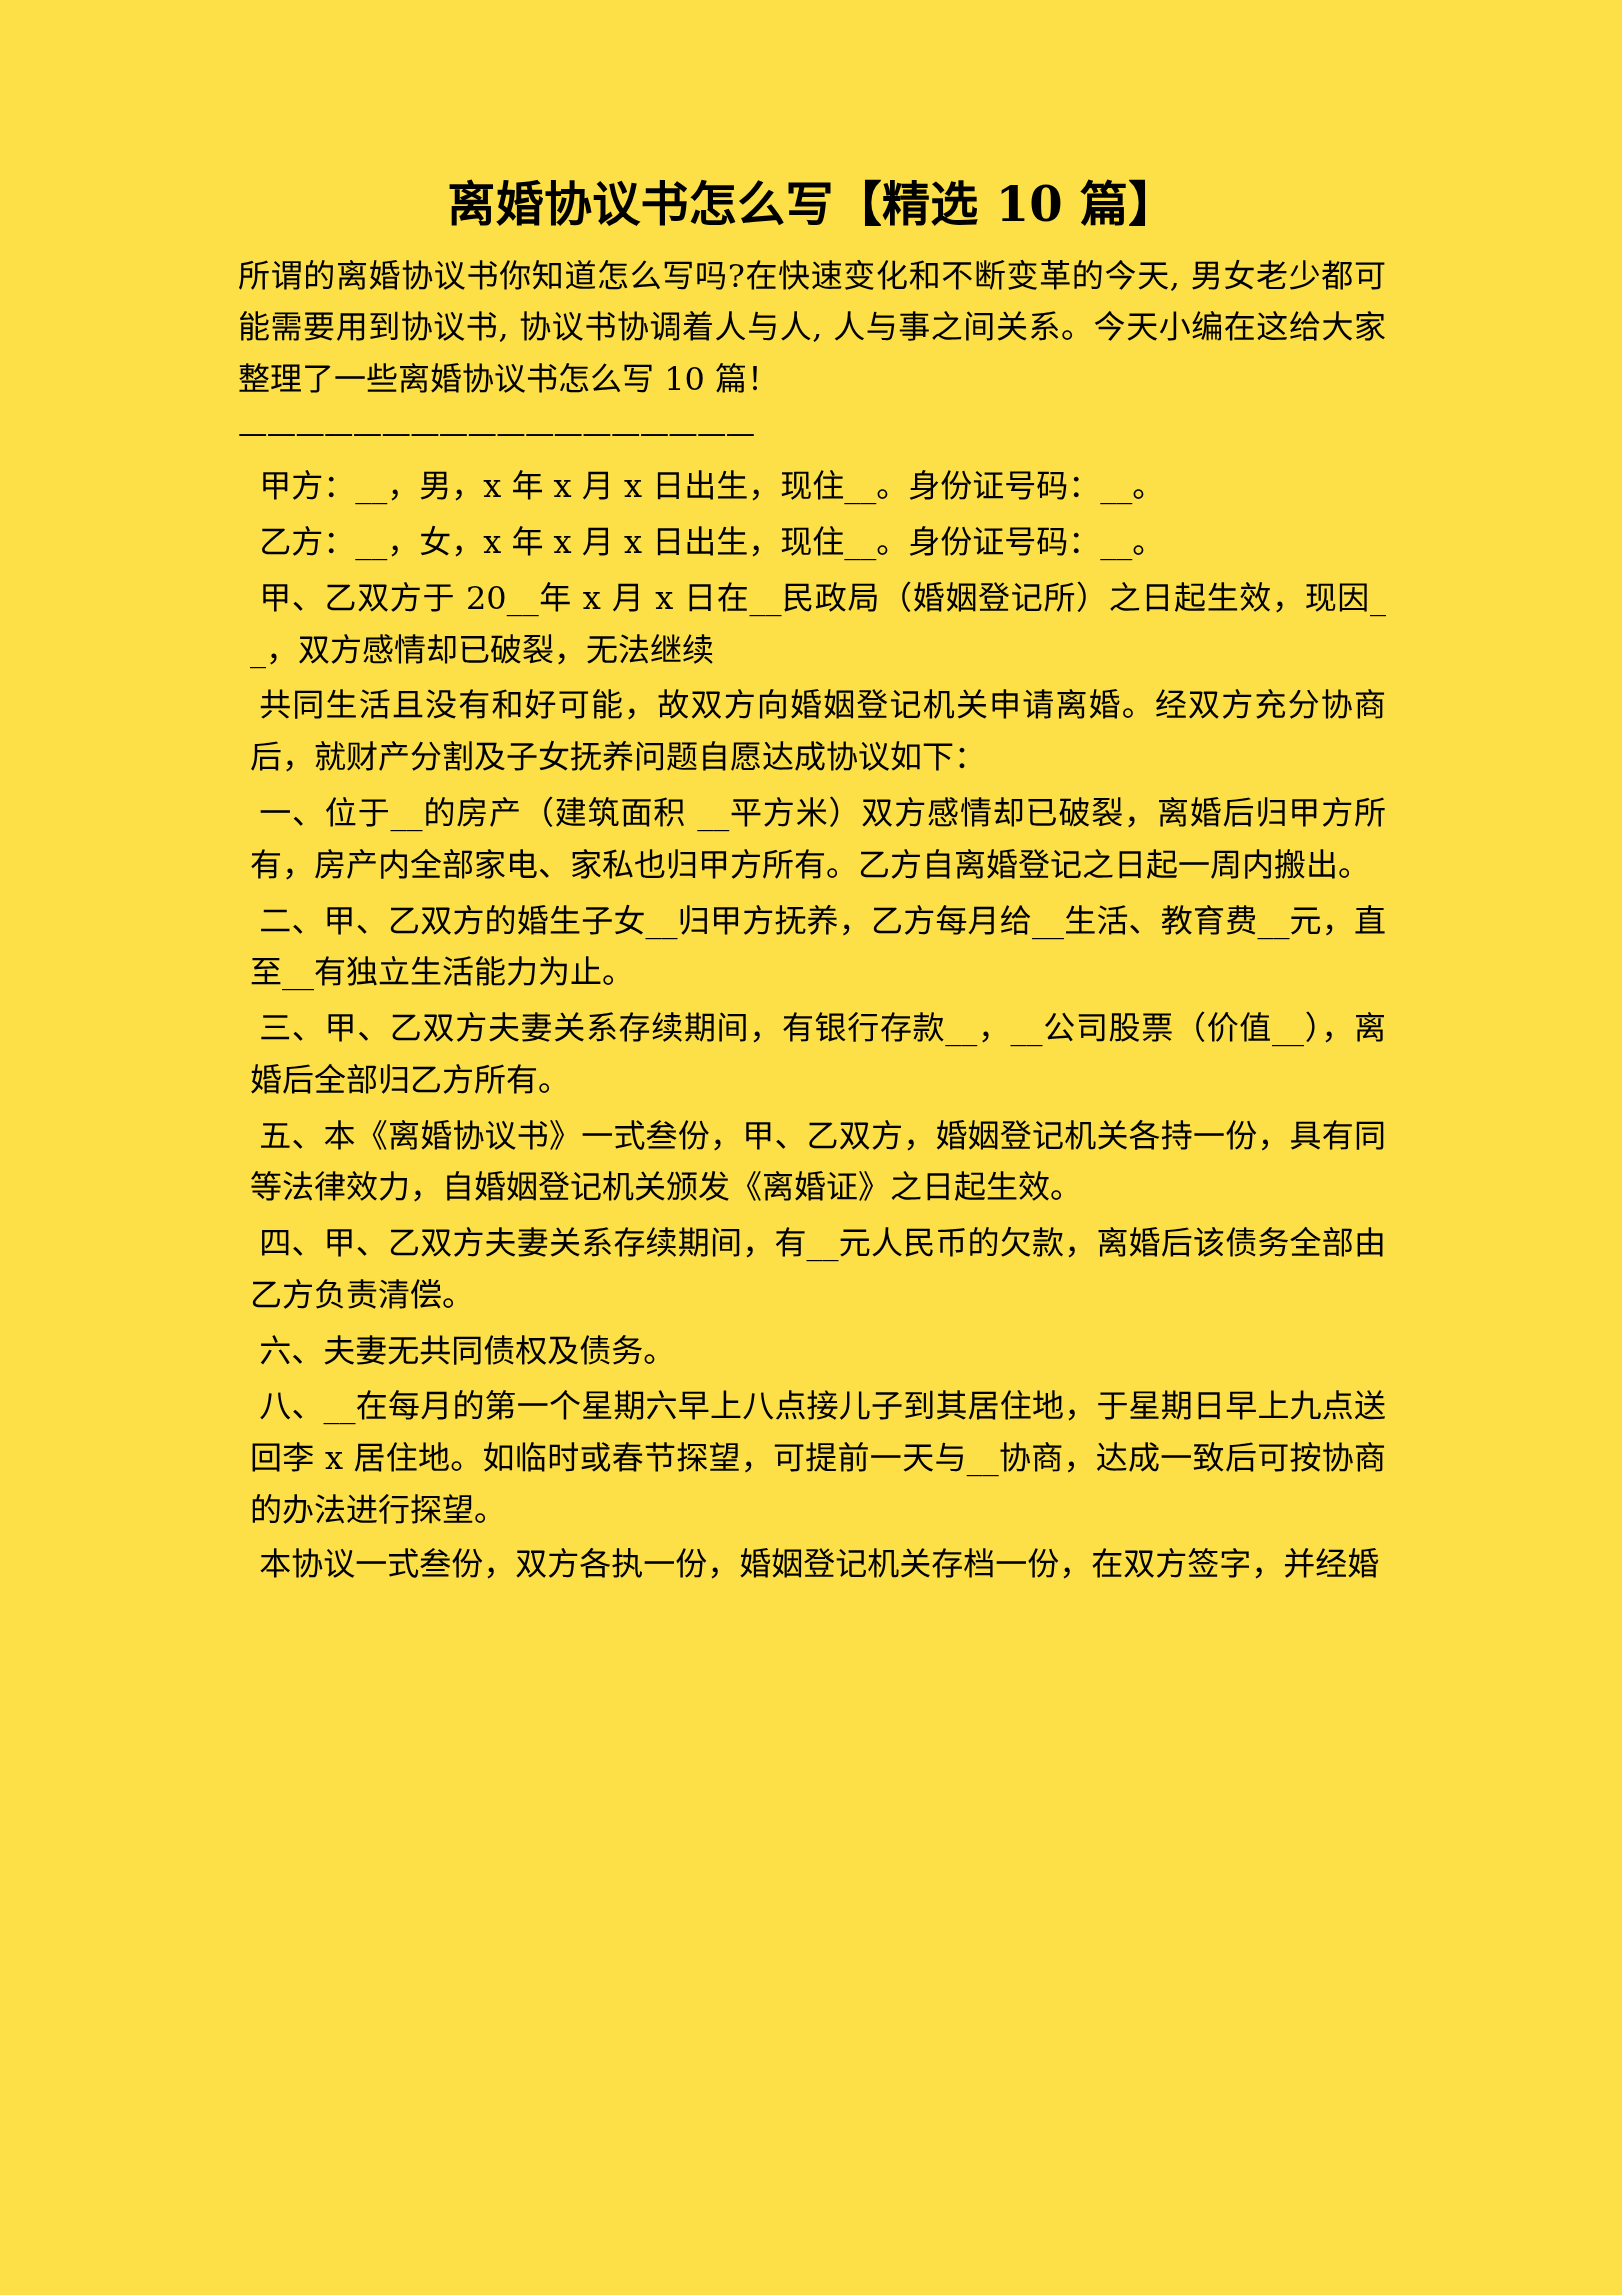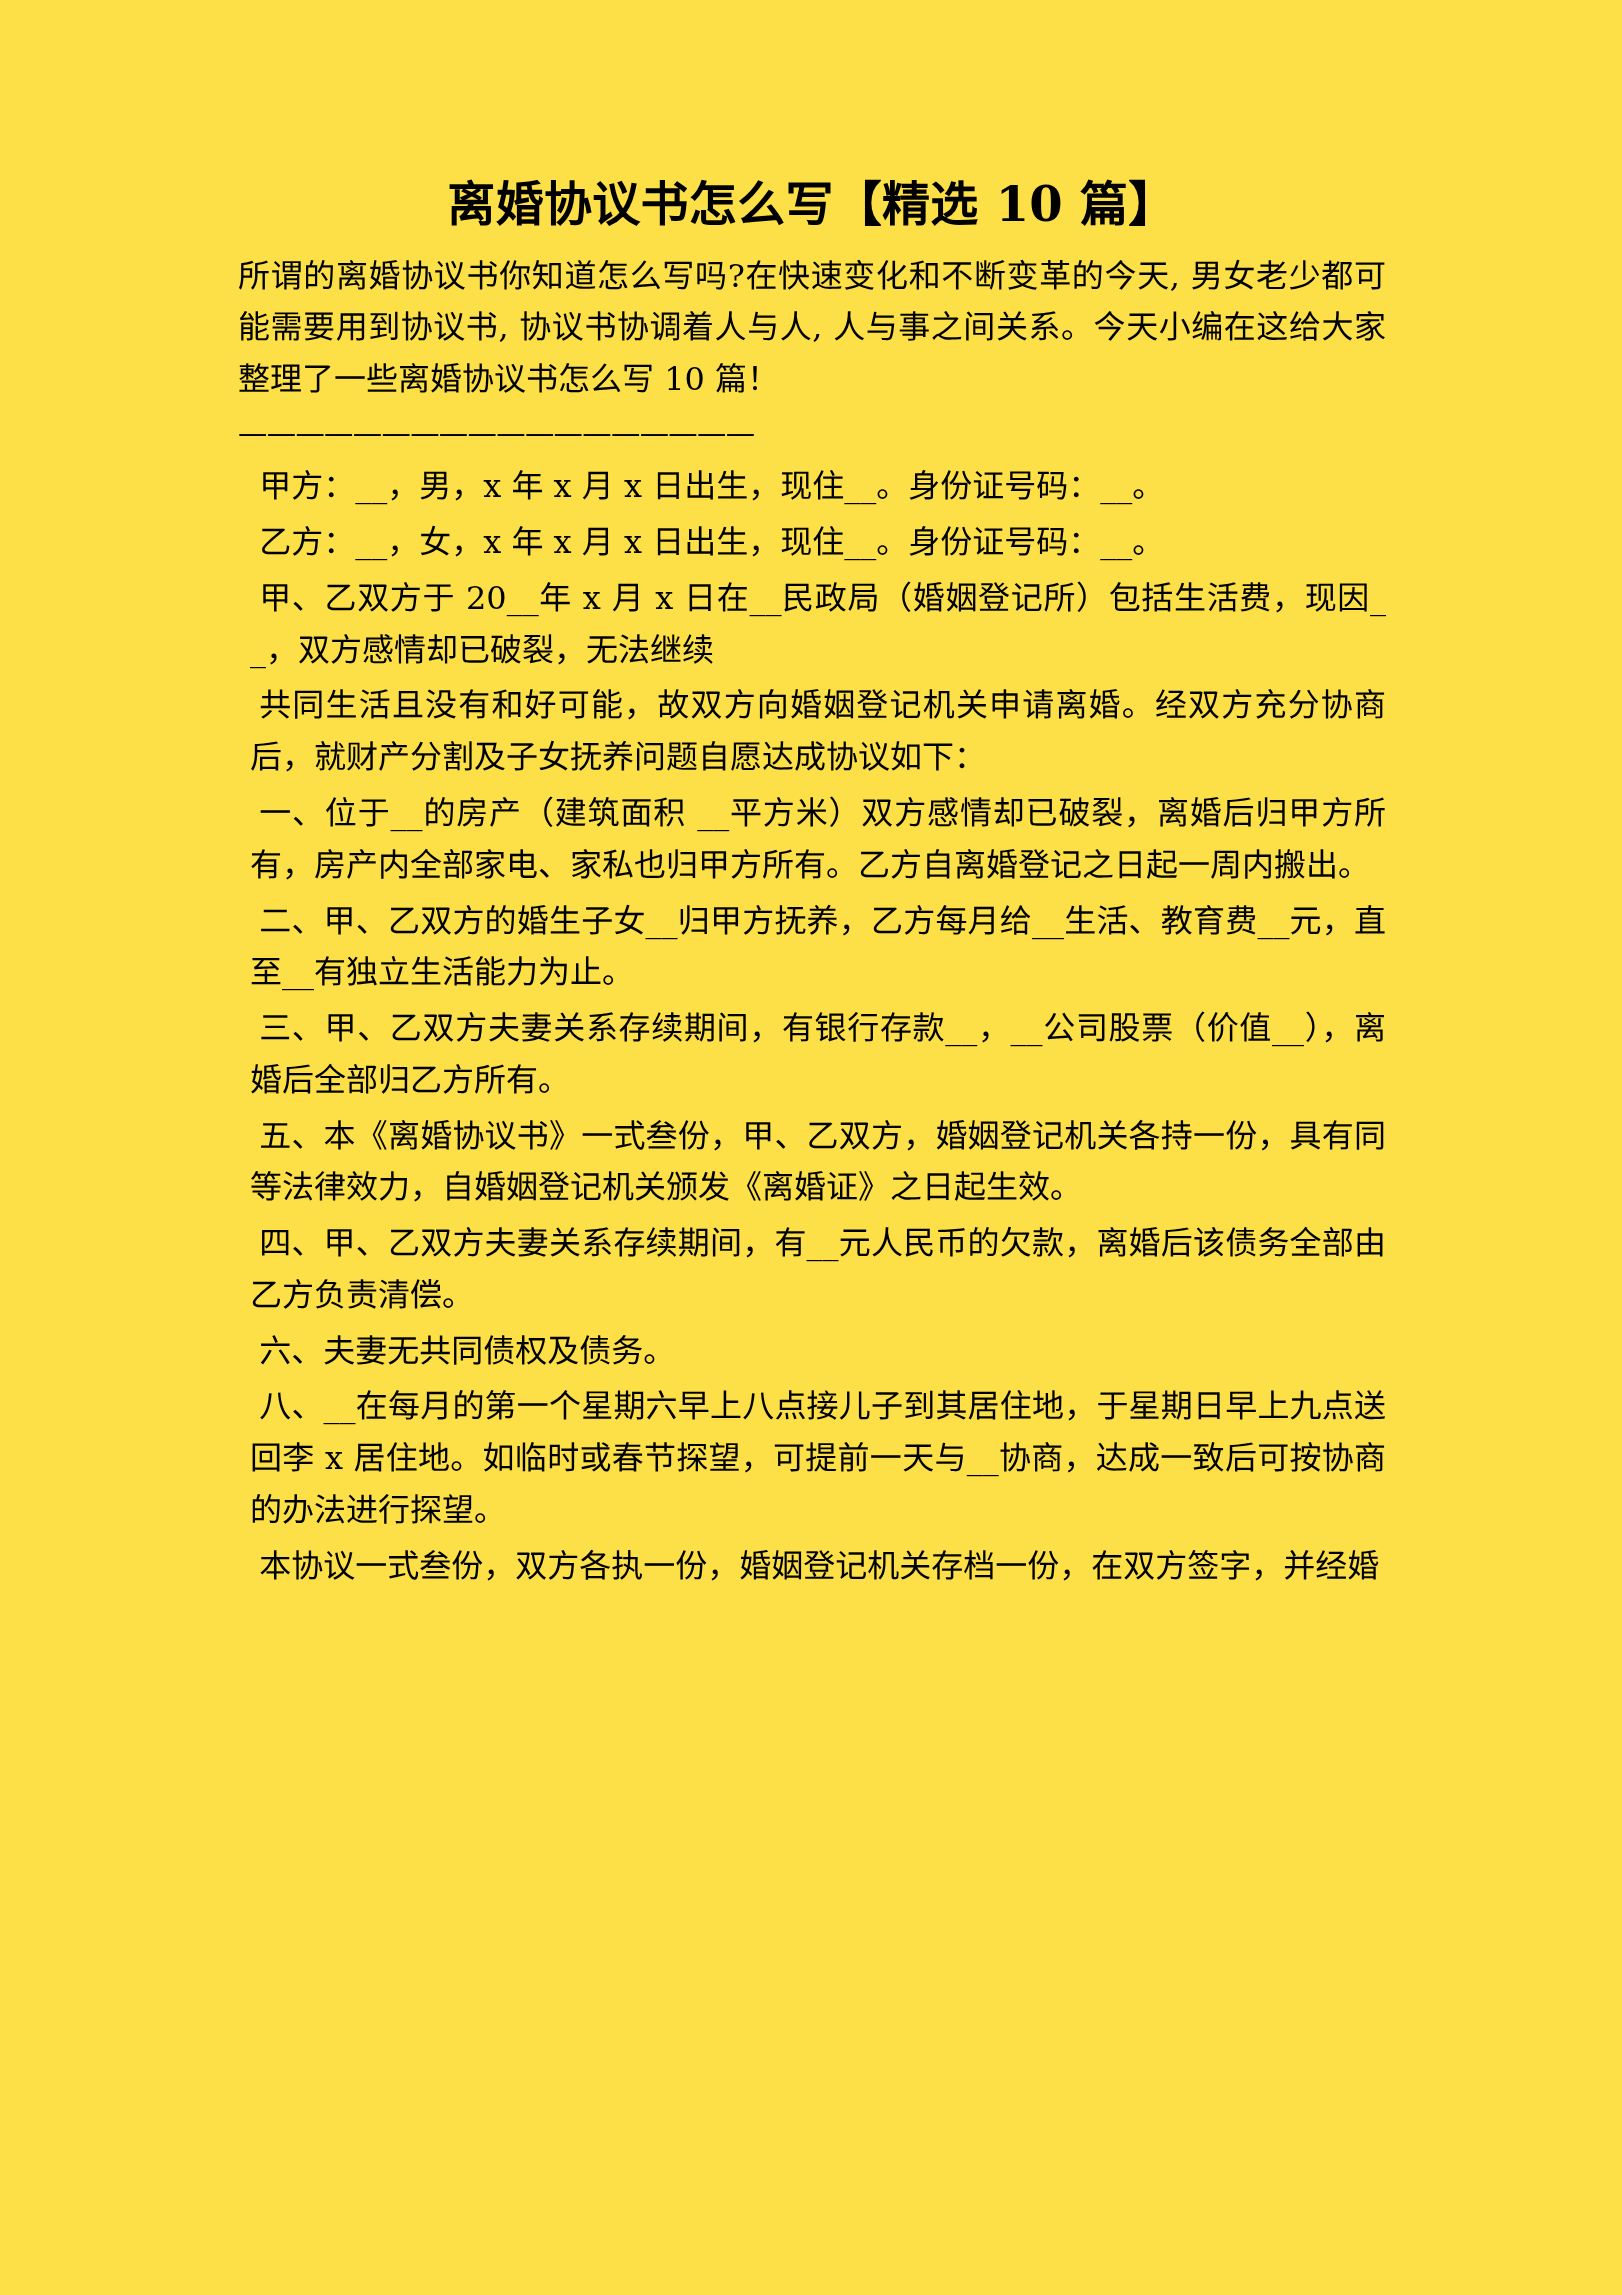--- a/index.html
+++ b/index.html
@@ -49,39 +49,40 @@
     font-size: 29.4px;
     line-height: 1.62;
     margin: 0 0 3.9px 0;
     letter-spacing: -0.7px;
     white-space: nowrap;
     overflow: hidden;
   }
   .clipped {
     max-height: 48px;
     overflow: hidden;
+    font-family: Liberation Mono, monospace;
   }
 </style>
 </head>
 <body>
 
 <div class="page">
   <div class="content">
 
     <h1 class="doc-title">离婚协议书怎么写【精选 10 篇】</h1>
 
     <p class="para">所谓的离婚协议书你知道怎么写吗?在快速变化和不断变革的今天, 男女老少都可能需要用到协议书, 协议书协调着人与人, 人与事之间关系。今天小编在这给大家整理了一些离婚协议书怎么写 10 篇！</p>
 
     <div class="divider-line">——————————————————</div>
 
     <p class="para indent">甲方：__，男，x 年 x 月 x 日出生，现住__。身份证号码：__。</p>
 
     <p class="para indent">乙方：__，女，x 年 x 月 x 日出生，现住__。身份证号码：__。</p>
 
-    <p class="para indent">甲、乙双方于 20__年 x 月 x 日在__民政局（婚姻登记所）包括生活费，现因__，双方感情却已破裂，无法继续</p>
+    <p class="para indent">甲、乙双方于 20__年 x 月 x 日在__民政局（婚姻登记所）之日起生效，现因__，双方感情却已破裂，无法继续</p>
 
     <p class="para indent">共同生活且没有和好可能，故双方向婚姻登记机关申请离婚。经双方充分协商后，就财产分割及子女抚养问题自愿达成协议如下：</p>
 
     <p class="para indent">一、位于__的房产（建筑面积 __平方米）双方感情却已破裂，离婚后归甲方所有，房产内全部家电、家私也归甲方所有。乙方自离婚登记之日起一周内搬出。</p>
 
     <p class="para indent">二、甲、乙双方的婚生子女__归甲方抚养，乙方每月给__生活、教育费__元，直至__有独立生活能力为止。</p>
 
     <p class="para indent">三、甲、乙双方夫妻关系存续期间，有银行存款__，__公司股票（价值__），离婚后全部归乙方所有。</p>
 
     <p class="para indent">五、本《离婚协议书》一式叁份，甲、乙双方，婚姻登记机关各持一份，具有同等法律效力，自婚姻登记机关颁发《离婚证》之日起生效。</p>

